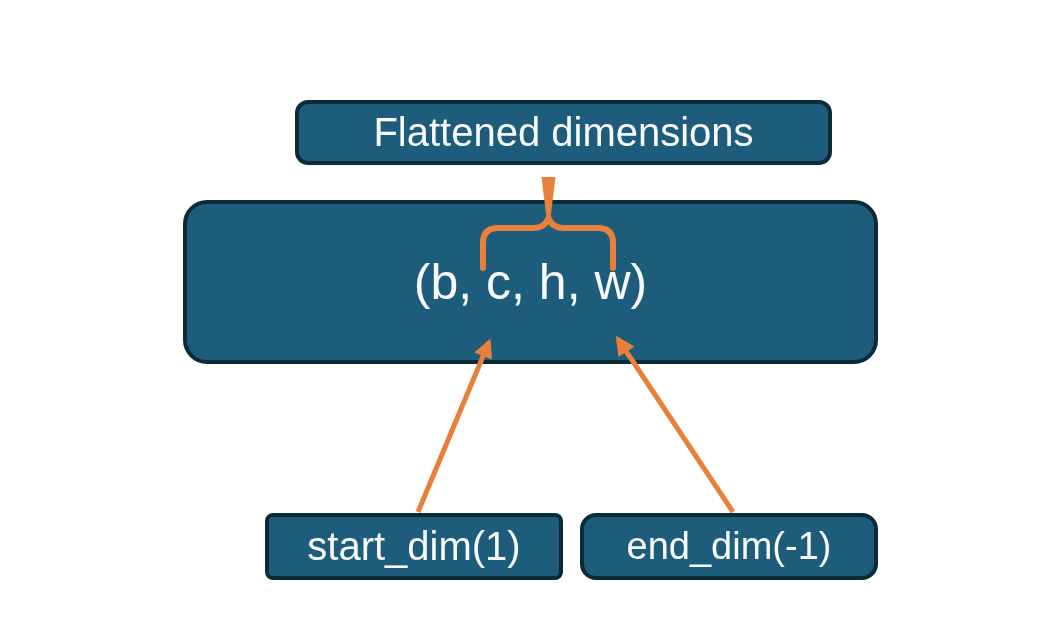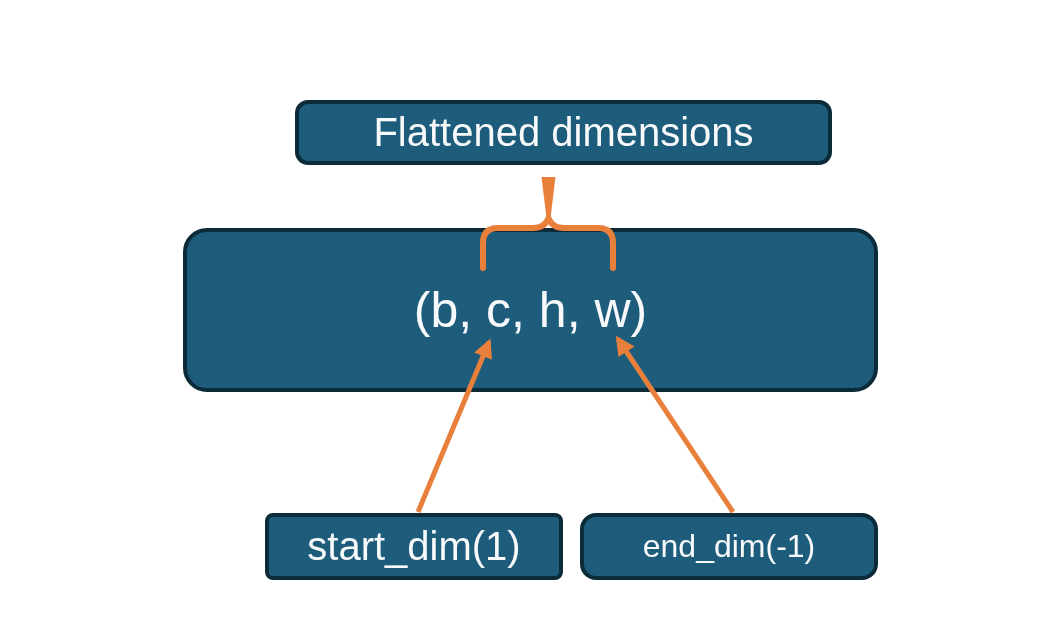--- a/index.html
+++ b/index.html
@@ -27,36 +27,36 @@
     text-align: center;
     white-space: nowrap;
   }
   #top-box {
     left: 295px; top: 100px;
     width: 537px; height: 65px;
     border-radius: 13px;
     font-size: 40px;
   }
   #mid-box {
-    left: 183px; top: 228px;
+    left: 183px; top: 200px;
     width: 695px; height: 164px;
     border-radius: 24px;
     font-size: 50px;
   }
   #start-box {
     left: 265px; top: 513px;
     width: 298px; height: 67px;
     border-radius: 8px;
     font-size: 40px;
   }
   #end-box {
     left: 580px; top: 513px;
     width: 298px; height: 67px;
     border-radius: 16px;
-    font-size: 32px;
+    font-size: 38px;
   }
   #overlay {
     position: absolute;
     left: 0; top: 0;
     width: 1038px; height: 632px;
     pointer-events: none;
     z-index: 5;
   }
   .orange-stroke {
     stroke: var(--connector-orange, #e8803c);

